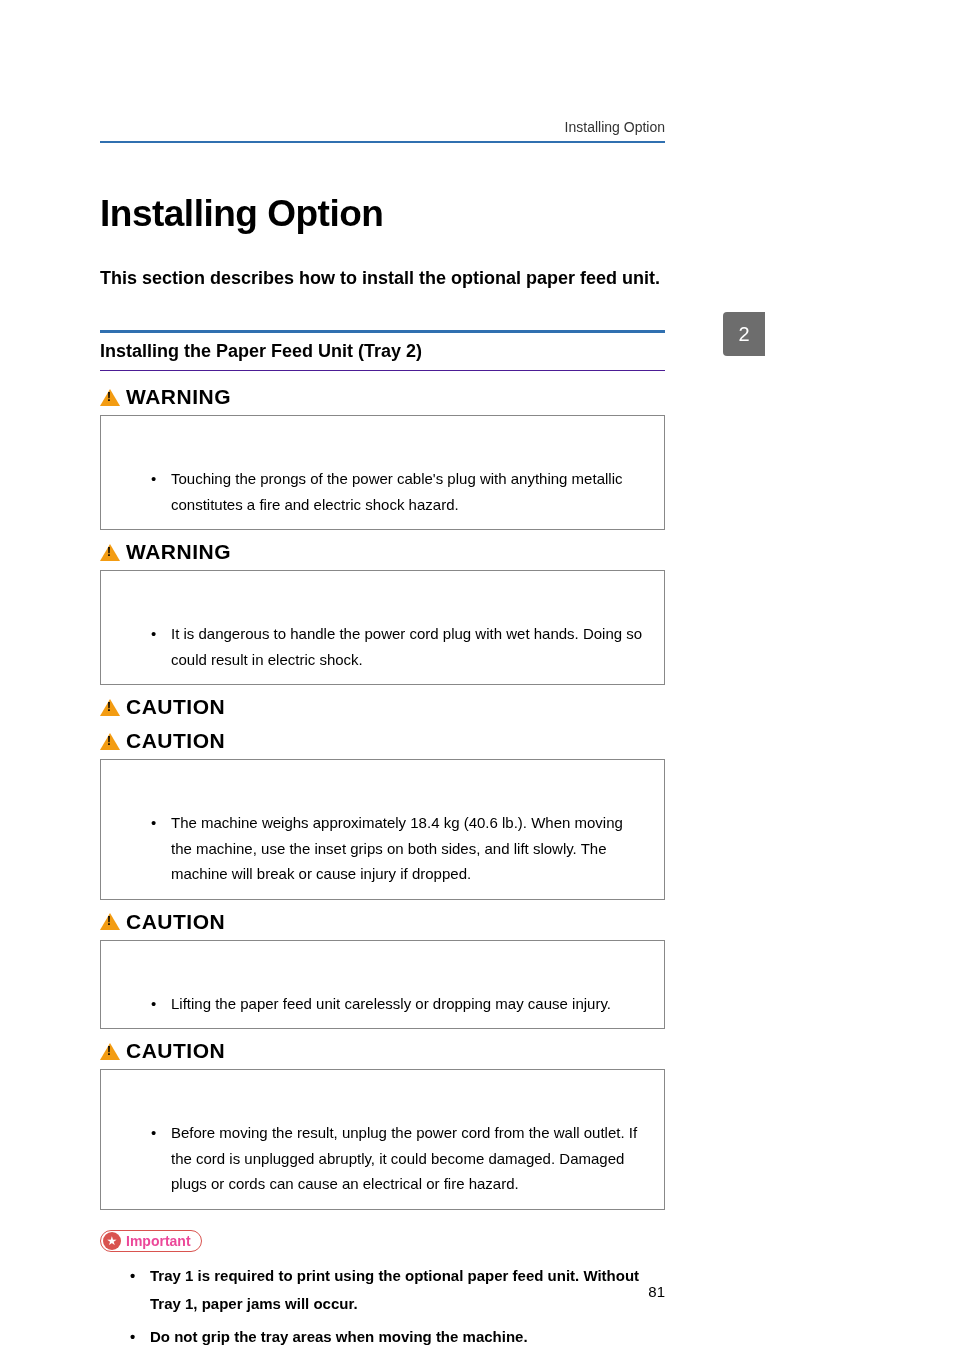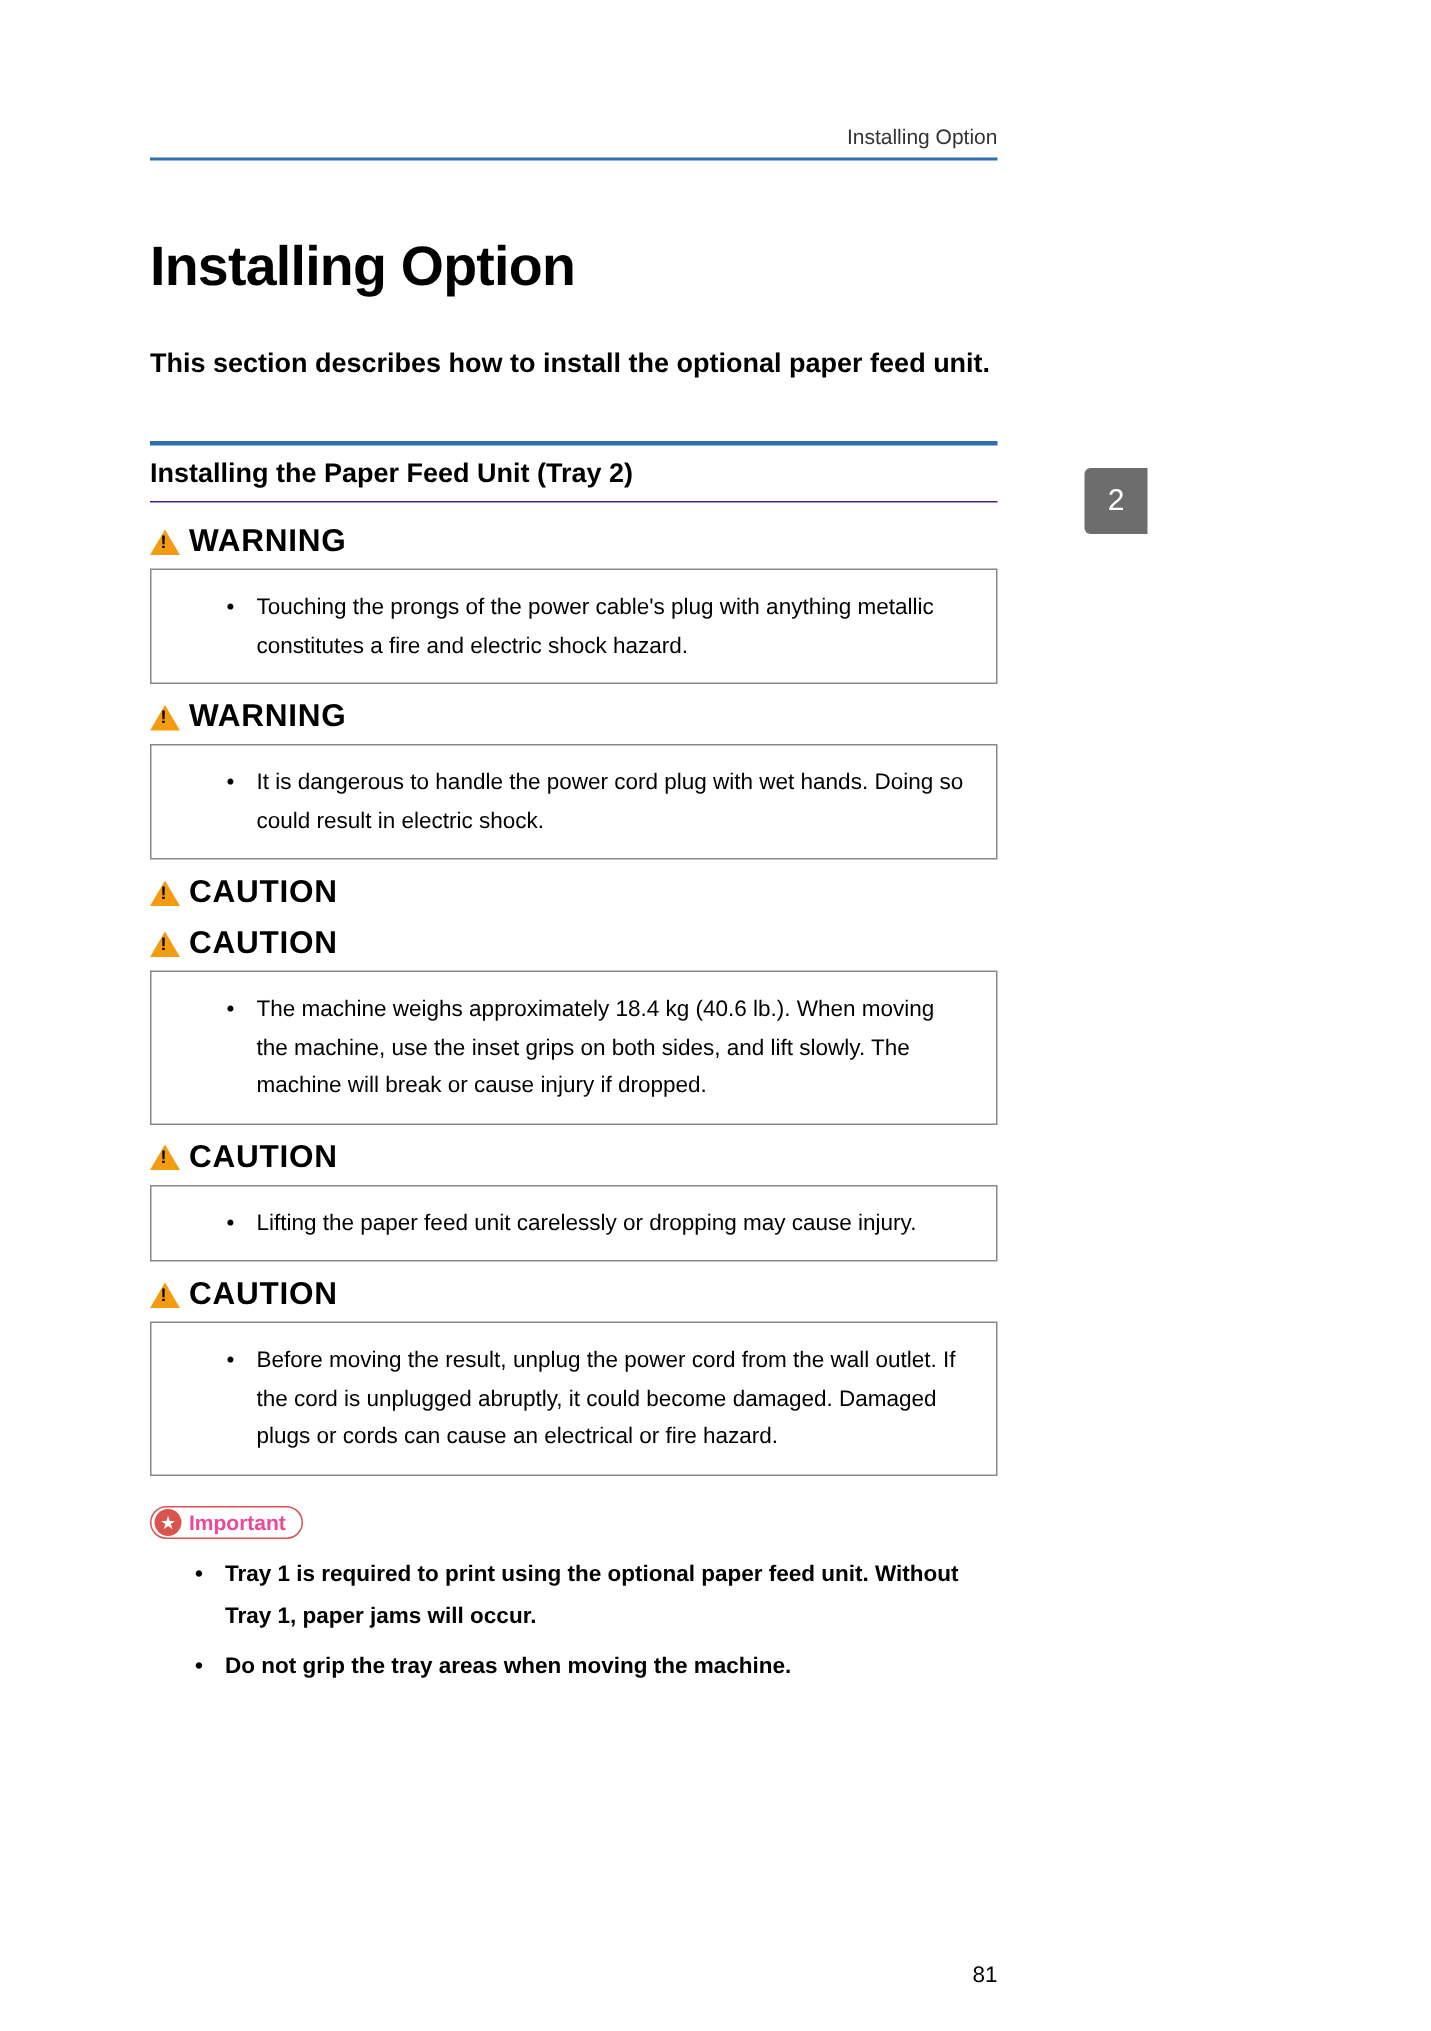--- a/index.html
+++ b/index.html
@@ -1,37 +1,37 @@
 <!DOCTYPE html>
 <html><head>
   <meta charset="utf-8">
   <style>
     * { box-sizing: border-box; margin: 0; padding: 0; }
     html, body { width: 954px; height: 1354px; background: #fff; font-family: Arial, Helvetica, sans-serif; color: #000; }
-    .page { width: 765px; height: 1354px; padding: 83px 100px 40px 100px; position: relative; }
+    .page { width: 765px; height: 1354px; padding: 119px 100px 40px 100px; position: relative; }
     .running-header { text-align: right; font-size: 14px; color: #333; padding-bottom: 6px; border-bottom: 2px solid #3070b0; margin-bottom: 50px; }
     .section-tab { position: absolute; top: 312px; right: 0; width: 42px; height: 44px; background: #6d6d6d; color: #fff; display: flex; align-items: center; justify-content: center; font-size: 20px; border-top-left-radius: 4px; border-bottom-left-radius: 4px; font-family: Arial, sans-serif; }
     h1.page-title { font-size: 37px; font-weight: bold; letter-spacing: -0.5px; margin-bottom: 30px; }
     .intro { font-size: 18px; margin-bottom: 38px; line-height: 1.5; font-weight: bold; }
     .section-heading { font-size: 18px; font-weight: bold; padding: 8px 0; border-top: 3px solid #3070b0; border-bottom: 1px solid #4c1d95; margin-bottom: 14px; }
     .alert-label { display: flex; align-items: center; gap: 6px; margin: 10px 0 6px 0; }
     .alert-label .tri { width: 0; height: 0; border-left: 10px solid transparent; border-right: 10px solid transparent; border-bottom: 17px solid #f39c12; position: relative; }
     .alert-label .tri::after { content: '!'; position: absolute; top: 1px; left: -3px; font-size: 12px; font-weight: bold; color: #000; }
     .alert-label .alert-text { font-size: 21px; font-weight: 900; letter-spacing: 0.5px; font-family: Arial Black, Arial, sans-serif; text-align: center; }
     .alert-box { border: 1px solid #888; padding: 12px 18px 12px 18px; margin-bottom: 8px; }
-    .alert-box ul { list-style: none; padding-left: 32px; }
+    .alert-box ul { list-style: none; padding-left: 32px; margin-top: 38px; }
     .alert-box li { position: relative; font-size: 15px; line-height: 1.7; padding-left: 20px; }
     .alert-box li::before { content: '•'; position: absolute; left: 0; top: 0; font-size: 15px; }
     .important-label { display: inline-flex; align-items: center; gap: 5px; border: 1px solid #d9534f; border-radius: 12px; padding: 1px 10px 1px 2px; margin-top: 12px; margin-bottom: 10px; }
     .important-label .star-icon { width: 18px; height: 18px; background: #d9534f; border-radius: 50%; display: flex; align-items: center; justify-content: center; color: #fff; font-size: 12px; line-height: 1; }
     .important-label .imp-text { font-size: 14px; color: #ec4899; font-weight: bold; }
     .important-list { list-style: none; padding-left: 30px; }
     .important-list li { position: relative; font-size: 15px; font-weight: bold; line-height: 1.9; padding-left: 20px; margin-bottom: 4px; }
     .important-list li::before { content: '•'; position: absolute; left: 0; top: 0; }
-    .page-num { position: absolute; bottom: 29px; right: 100px; font-size: 15px; }
+    .page-num { position: absolute; bottom: 54px; right: 100px; font-size: 15px; }
   </style>
 </head>
 <body>
 
 <div class="page">
   <div class="running-header">Installing Option</div>
   <div class="section-tab">2</div>
 
   <h1 class="page-title">Installing Option</h1>
   <p class="intro">This section describes how to install the optional paper feed unit.</p>

